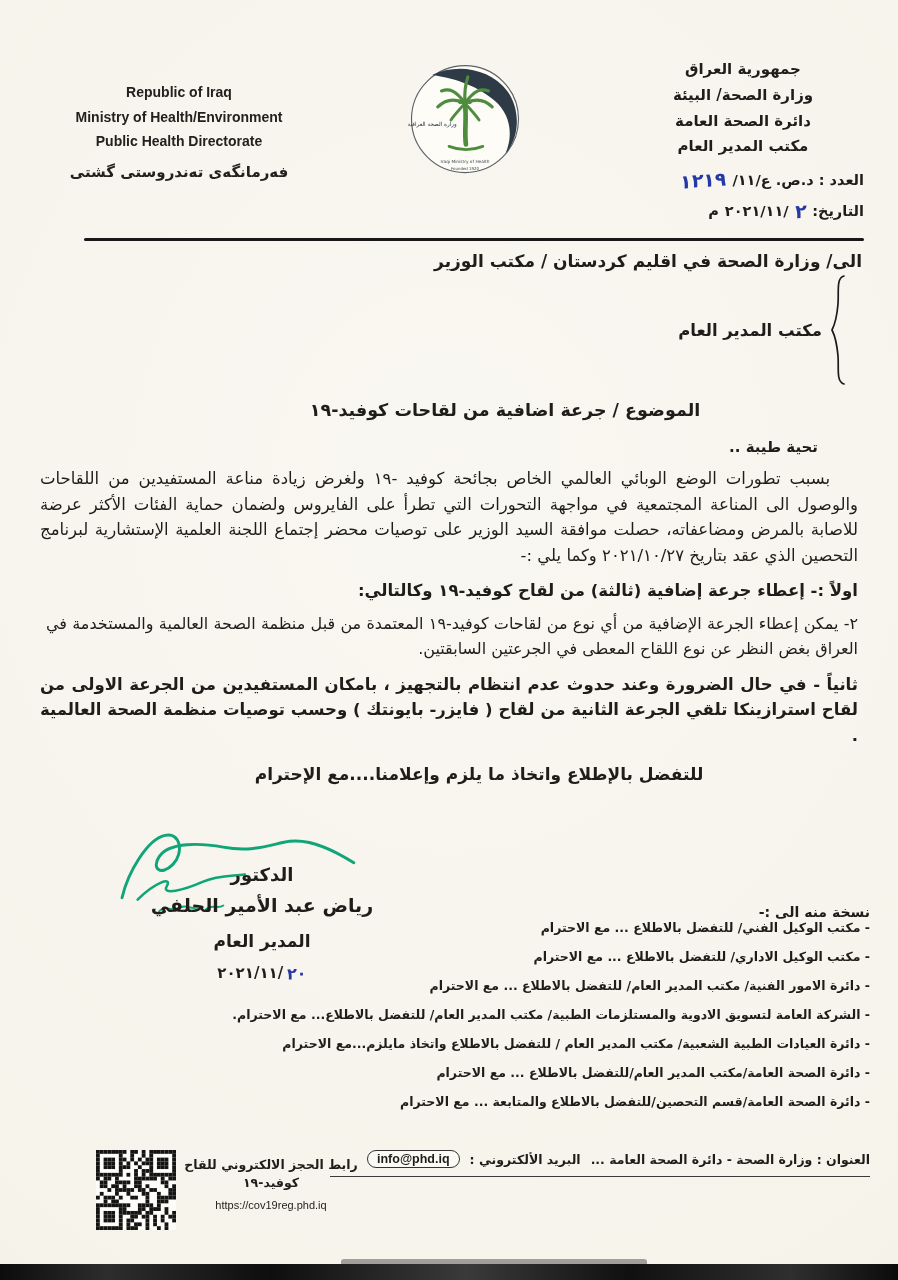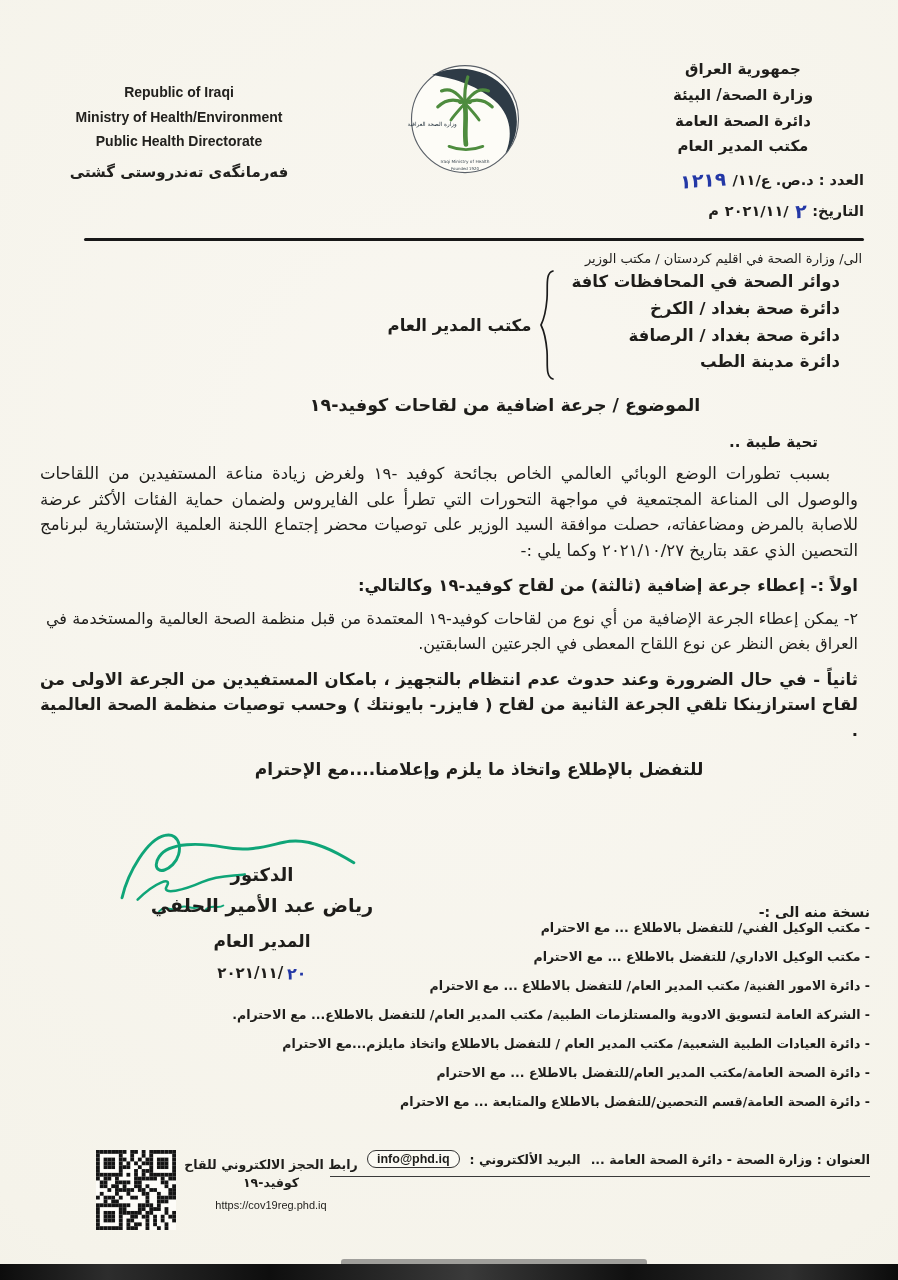--- a/index.html
+++ b/index.html
@@ -16,21 +16,21 @@
   .hdr-logo{width:122px;margin-top:14px;}
   .hdr-ar{width:242px;margin-top:11px;}
   .ar-lines{text-align:center;font-weight:bold;font-size:15px;line-height:1.72;}
   .meta-row{display:flex;align-items:center;gap:6px;font-size:14.5px;font-weight:bold;margin-top:9px;}
   .hand{color:#2438a6;font-weight:bold;display:inline-block;transform:rotate(-4deg) skewX(-6deg);}
   .hand.big{font-size:19px;}
   .hand.sm{font-size:16px;}
   .rule{height:3px;background:#181818;margin:16px 34px 0 84px;border-radius:2px;}
   
   .addr{padding:10px 36px 0;}
-  .addr1{font-size:13px;font-weight:normal;}
+  .addr1{font-size:17px;font-weight:bold;}
   .addr-row{display:flex;margin-top:3px;}
   .addr-group{margin-right:22px;font-size:16.5px;font-weight:bold;line-height:1.62;}
   .brace{display:flex;align-items:center;margin:0 16px 0 8px;}
   .gm{align-self:center;font-size:16.5px;font-weight:bold;margin-left:4px;}
   
   .subject{margin-top:14px;text-align:center;padding-left:112px;font-size:17.5px;font-weight:bold;}
   .greeting{margin-top:18px;padding:0 80px 0 36px;text-align:right;font-size:15px;font-weight:bold;}
   .para{padding:0 40px;margin:10px 0 0;font-size:16.5px;line-height:1.55;text-align:justify;}
   .para.indent{text-indent:28px;}
   .bold{font-weight:bold;}
@@ -61,21 +61,21 @@
     background:linear-gradient(90deg,#0c0c0c 0%,#2d2d2d 12%,#0e0e0e 30%,#3a3a3a 52%,#101010 70%,#2f2f2f 88%,#0b0b0b 100%);}
   .scan-strip::before{content:"";position:absolute;top:-5px;left:38%;width:34%;height:5px;background:#5a5a5a;opacity:.55;border-radius:3px 3px 0 0;}
 </style>
 </head>
 <body>
 
 <div class="page">
 
   <header class="hdr">
     <div class="hdr-en">
-      <div>Republic of Iraqi</div>
+      <div>Republic of Iraq</div>
       <div>Ministry of Health/Environment</div>
       <div>Public Health Directorate</div>
       <div class="kurdish" dir="rtl">فەرمانگەی تەندروستی گشتی</div>
     </div>
 
     <div class="hdr-logo">
       <svg viewBox="0 0 130 130" width="122" height="122" aria-hidden="true">
         <circle cx="65" cy="63" r="57" fill="#fdfcf7" stroke="#5a6068" stroke-width="1.2"></circle>
         <path d="M30,16 C56,3 92,9 110,33 C124,52 124,82 108,100 C117,79 113,57 96,43 C75,25 50,19 30,16 Z" fill="#2e3b46"></path>
         <g stroke="#4e8c3e" fill="none" stroke-linecap="round">
@@ -115,26 +115,20 @@
         <span>م</span>
       </div>
     </div>
   </header>
 
   <div class="rule"></div>
 
   <section class="addr" dir="rtl">
     <div class="addr1">الى/ وزارة الصحة في اقليم كردستان / مكتب الوزير</div>
     <div class="addr-row">
-      <div class="addr-group">
-        <div>دوائر الصحة في المحافظات كافة</div>
-        <div>دائرة صحة بغداد / الكرخ</div>
-        <div>دائرة صحة بغداد / الرصافة</div>
-        <div>دائرة مدينة الطب</div>
-      </div>
       <div class="brace">
         <svg width="16" height="112" viewBox="0 0 16 112" aria-hidden="true">
           <path d="M14,2 C6,4 9,18 8,30 C7,42 5,50 2,56 C5,62 7,70 8,82 C9,94 6,108 14,110" stroke="#1b1b1b" stroke-width="1.7" fill="none" stroke-linecap="round"></path>
         </svg>
       </div>
       <div class="gm">مكتب المدير العام</div>
     </div>
   </section>
 
   <div class="subject" dir="rtl">الموضوع / جرعة اضافية من لقاحات كوفيد-١٩</div>

